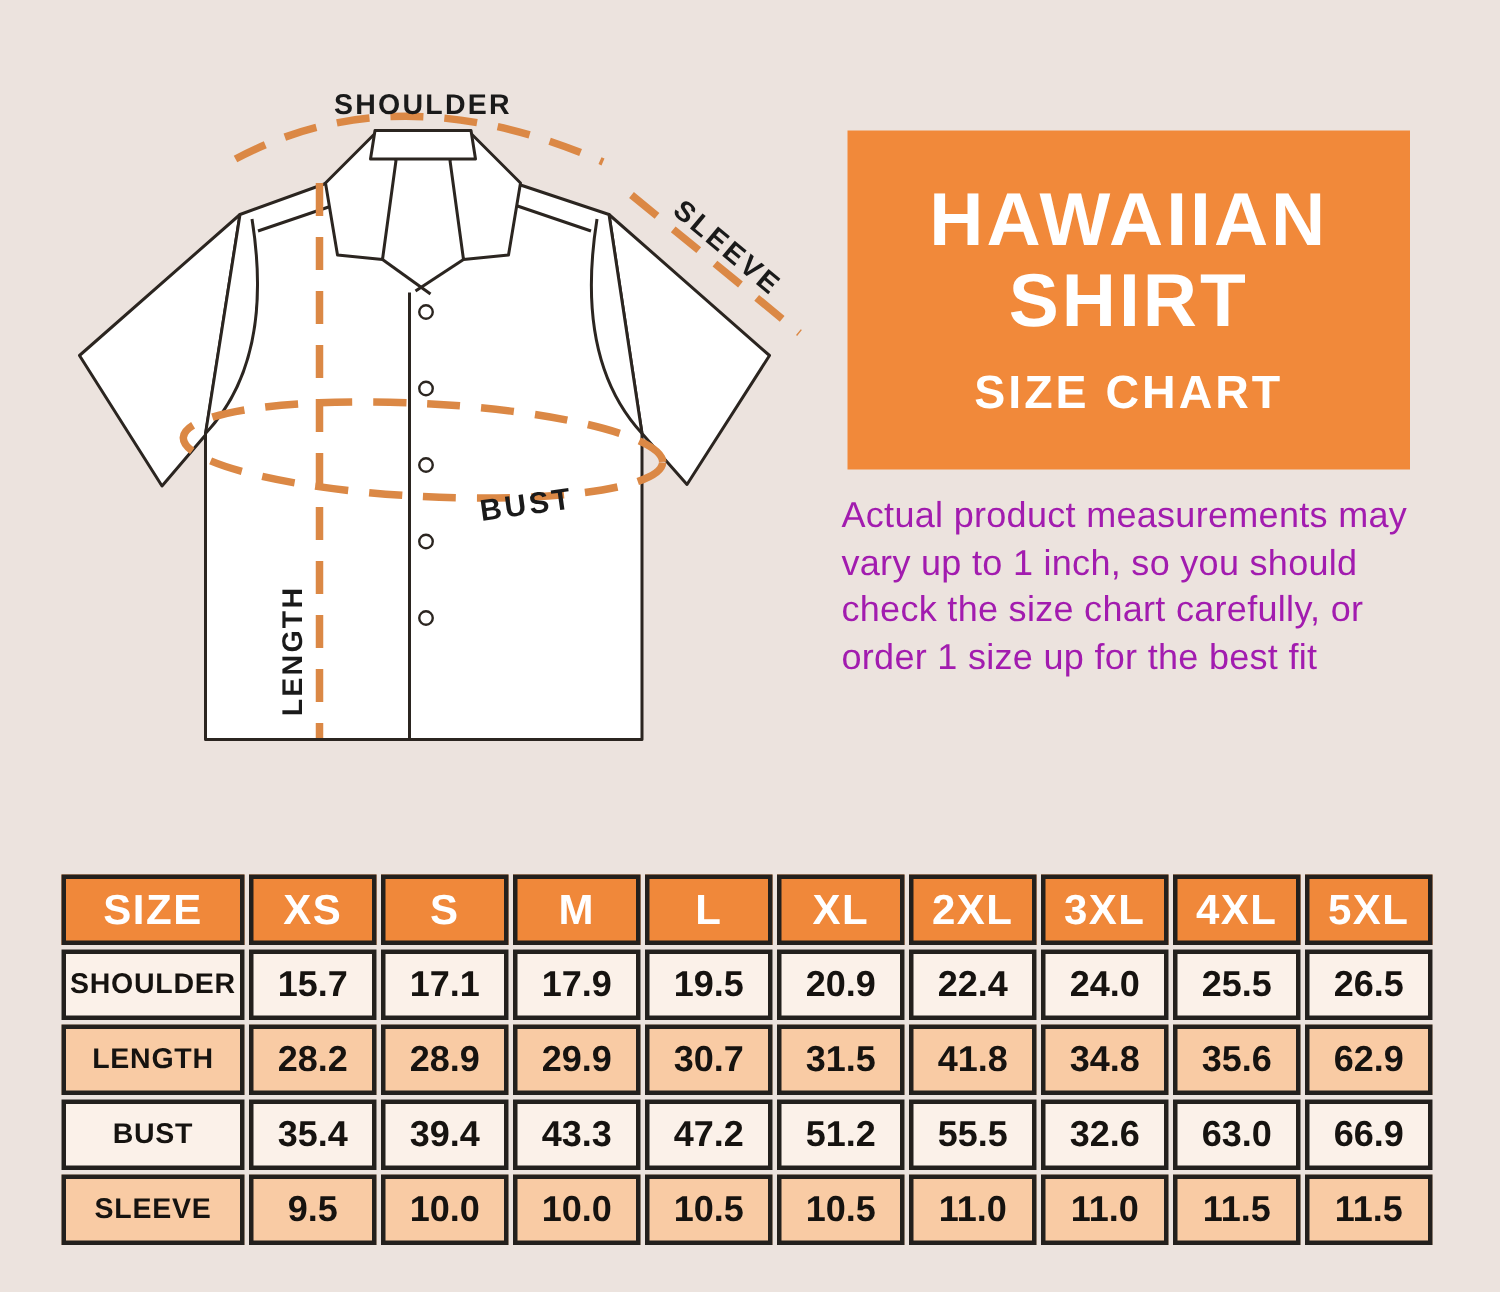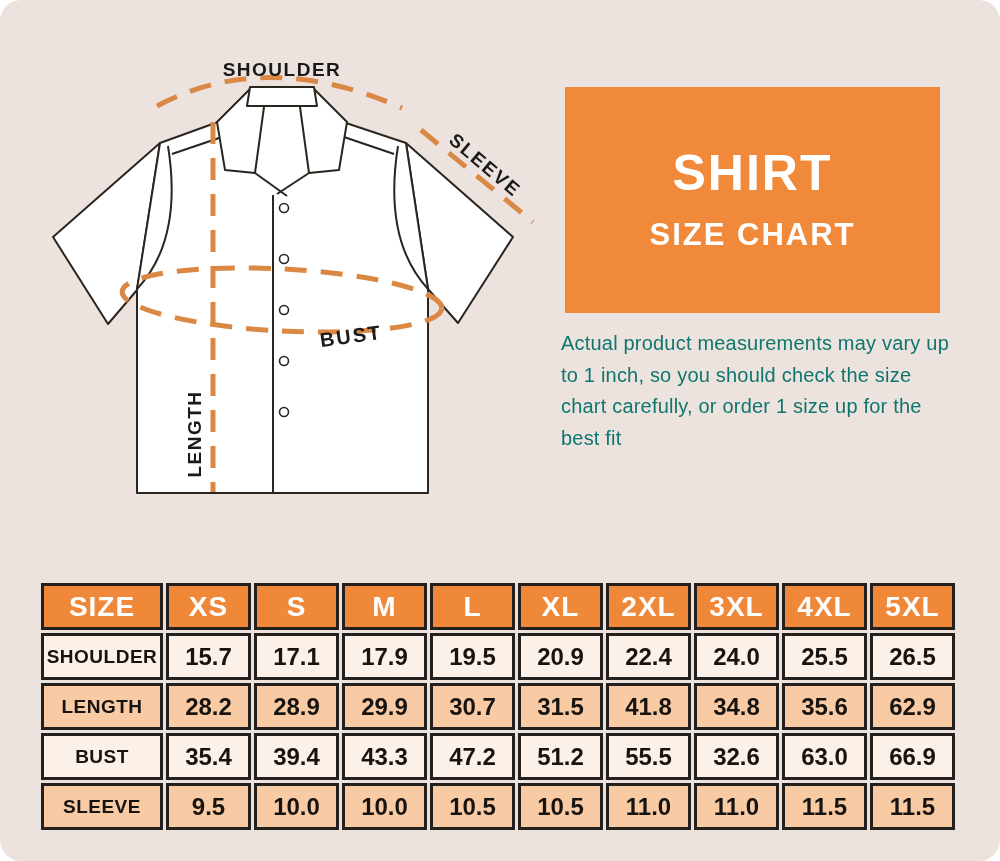--- a/index.html
+++ b/index.html
@@ -1,20 +1,19 @@
 <!DOCTYPE html>
 <html><head>
 <meta charset="utf-8">
 <style>
   html,body{margin:0;padding:0;}
   .canvas{
     position:relative;width:1000px;height:861px;overflow:hidden;
     background:#ece3de;
     font-family:"Liberation Sans",sans-serif;
-    border-radius:21px;
     -webkit-font-smoothing:antialiased;
   }
   
   .shirt-svg{position:absolute;left:0;top:0;}
   .outline{fill:#ffffff;stroke:#2b2520;stroke-width:2;stroke-linejoin:round;}
   .seam{fill:none;stroke:#2b2520;stroke-width:2;stroke-linejoin:round;}
   .btn{fill:#ffffff;stroke:#2b2520;stroke-width:1.6;}
   .dash{fill:none;stroke:#db8845;stroke-width:5;stroke-dasharray:22 14;}
   .diaglabel{font-family:"Liberation Sans",sans-serif;font-weight:bold;fill:#1a1a1a;}
   
@@ -23,21 +22,21 @@
     background:#f1893a;color:#ffffff;
     display:flex;flex-direction:column;align-items:center;justify-content:center;
     text-align:center;
   }
   .title-line{font-size:50px;font-weight:bold;line-height:54px;letter-spacing:2px;}
   .title-sub{font-size:31px;font-weight:bold;line-height:38px;letter-spacing:2px;margin-top:16px;}
   .title-unit{font-size:25px;font-weight:bold;line-height:30px;letter-spacing:1px;}
   
   .note{
     position:absolute;left:561px;top:328px;width:398px;margin:0;
-    font-size:20px;line-height:31.5px;color:#0f766e;letter-spacing:0.2px;
+    font-size:24px;line-height:31.5px;color:#a21caf;letter-spacing:0.2px;
   }
   
   .size-table{
     position:absolute;left:38px;top:580px;width:920px;
     border-collapse:separate;border-spacing:3px;table-layout:fixed;
   }
   .size-table th,.size-table td{
     border:3px solid #23201d;height:41px;text-align:center;vertical-align:middle;
     font-weight:bold;padding:0;color:#161310;
   }
@@ -88,20 +87,21 @@
     <ellipse class="dash" cx="282" cy="300" rx="160" ry="31" transform="rotate(3 282 300)"></ellipse>
     <path class="dash" d="M213,122 L213,492"></path>
 
     <text class="diaglabel" x="282" y="76" font-size="19" letter-spacing="1.5" text-anchor="middle">SHOULDER</text>
     <text class="diaglabel" x="481" y="170" font-size="19" letter-spacing="2" text-anchor="middle" transform="rotate(40 481 170)">SLEEVE</text>
     <text class="diaglabel" x="352" y="343" font-size="20" letter-spacing="2" text-anchor="middle" transform="rotate(-8 352 343)">BUST</text>
     <text class="diaglabel" x="201" y="434" font-size="19" letter-spacing="1.5" text-anchor="middle" transform="rotate(-90 201 434)">LENGTH</text>
   </svg>
 
   <div class="title-box">
+    <div class="title-line">HAWAIIAN</div>
     <div class="title-line">SHIRT</div>
     <div class="title-sub">SIZE CHART</div>
   </div>
 
   <p class="note">Actual product measurements may vary up to 1 inch, so you should check the size chart carefully, or order 1 size up for the best fit</p>
 
   <table class="size-table">
     <colgroup>
       <col style="width:122px">
       <col>

